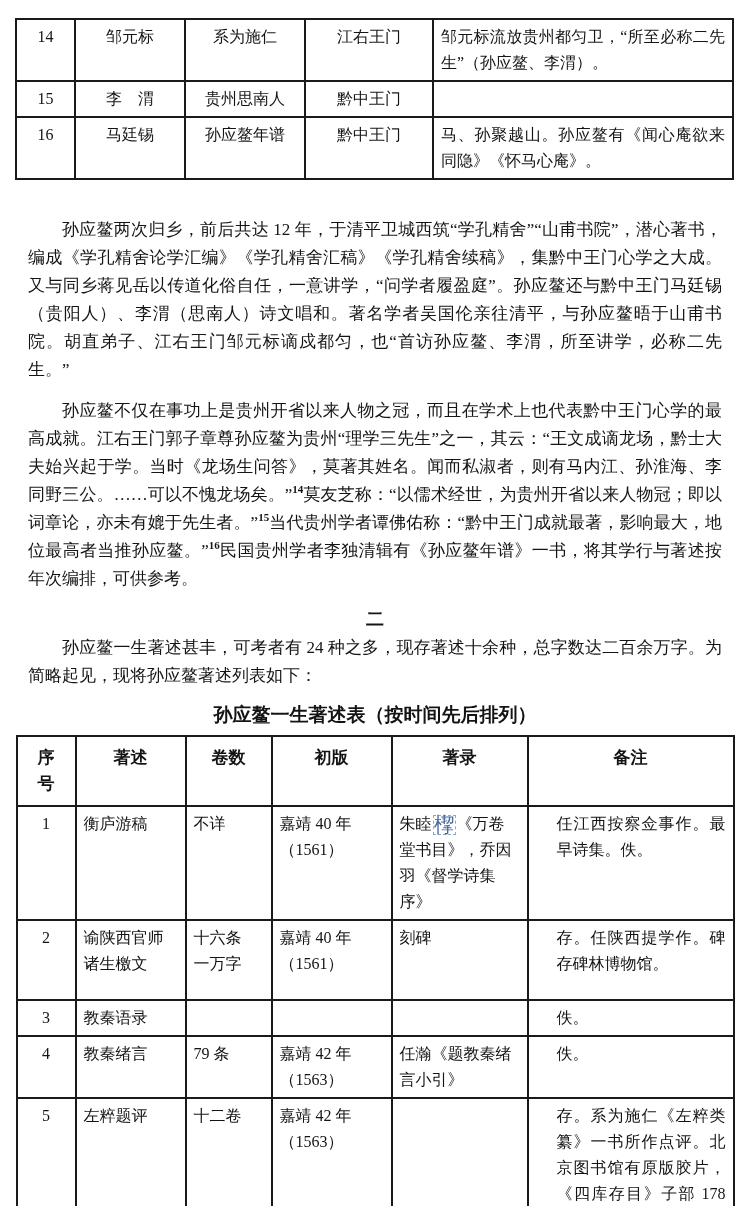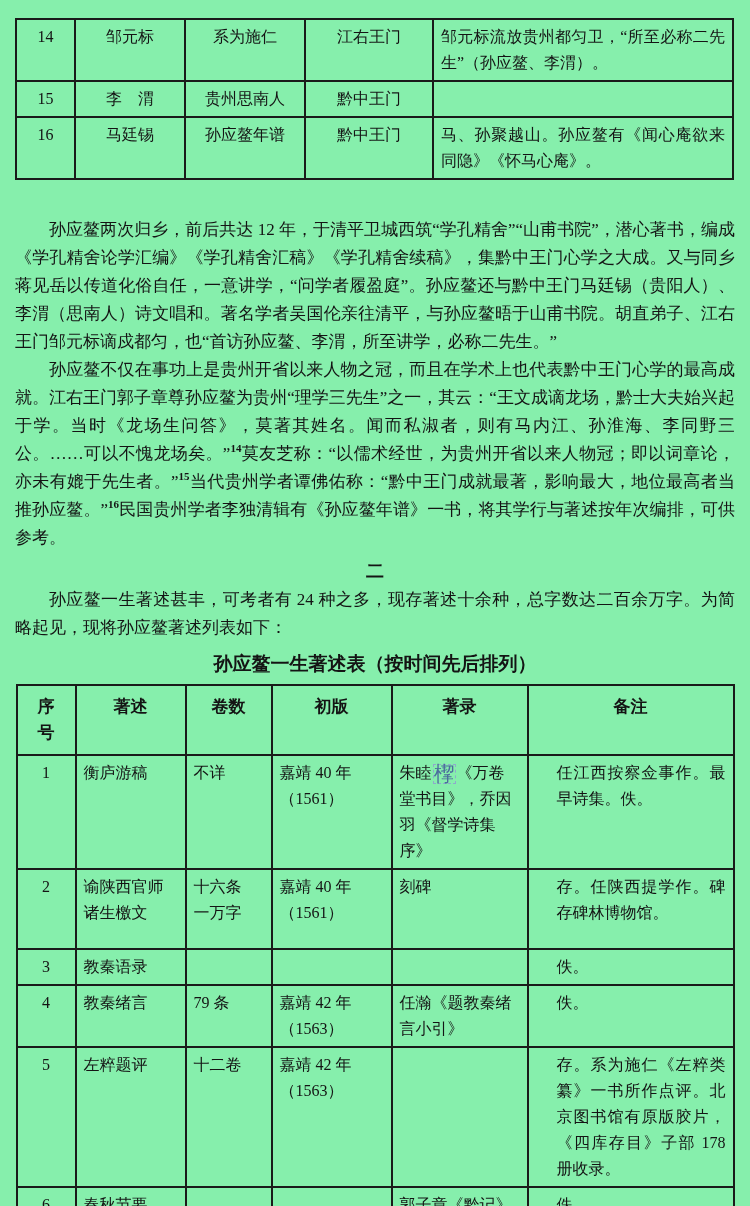--- a/index.html
+++ b/index.html
@@ -1,20 +1,20 @@
 <!DOCTYPE html>
 <html><head>
 <meta charset="utf-8">
 <style>
   html,body{margin:0;padding:0;background:#e8e8e8;}
   .page{
     position:relative;
     width:750px;height:1206px;
     margin:0 auto;
-    background:#86efac;
+    background:#ffffff;
     color:#141414;
     font-family:"Liberation Serif","DejaVu Serif",serif;
     box-sizing:border-box;
     padding:18px 15px 0 15px;
     overflow:hidden;
   }
   
   table{border-collapse:collapse;table-layout:fixed;}
   td,th{
     border:2px solid #1a1a1a;
@@ -35,21 +35,21 @@
   .t2 td.num{text-align:center;}
   .t2 td.note{text-align:justify;padding-left:28px;}
   .pre{white-space:pre-line;margin-left:12px;}
   .r1 td{height:84px;} .r2 td{height:80px;} .r3 td{height:30px;}
   .r4 td{height:56px;} .r5 td{height:132px;} .r6 td{height:28px;}
   
   .para{
     font-size:17px;line-height:28px;
     text-align:justify;
     text-indent:2em;
-    margin:0;
+    margin:13px;
   }
   .para sup{font-size:11px;line-height:0;font-weight:bold;}
   #para1{margin-top:36px;}
   #para2{margin-top:0;}
   .sec-head{
     text-align:center;font-weight:bold;font-size:18px;
     margin:6px 0 2px 0;line-height:26px;
   }
   #intro{margin-top:2px;}
   .tbl-title{

